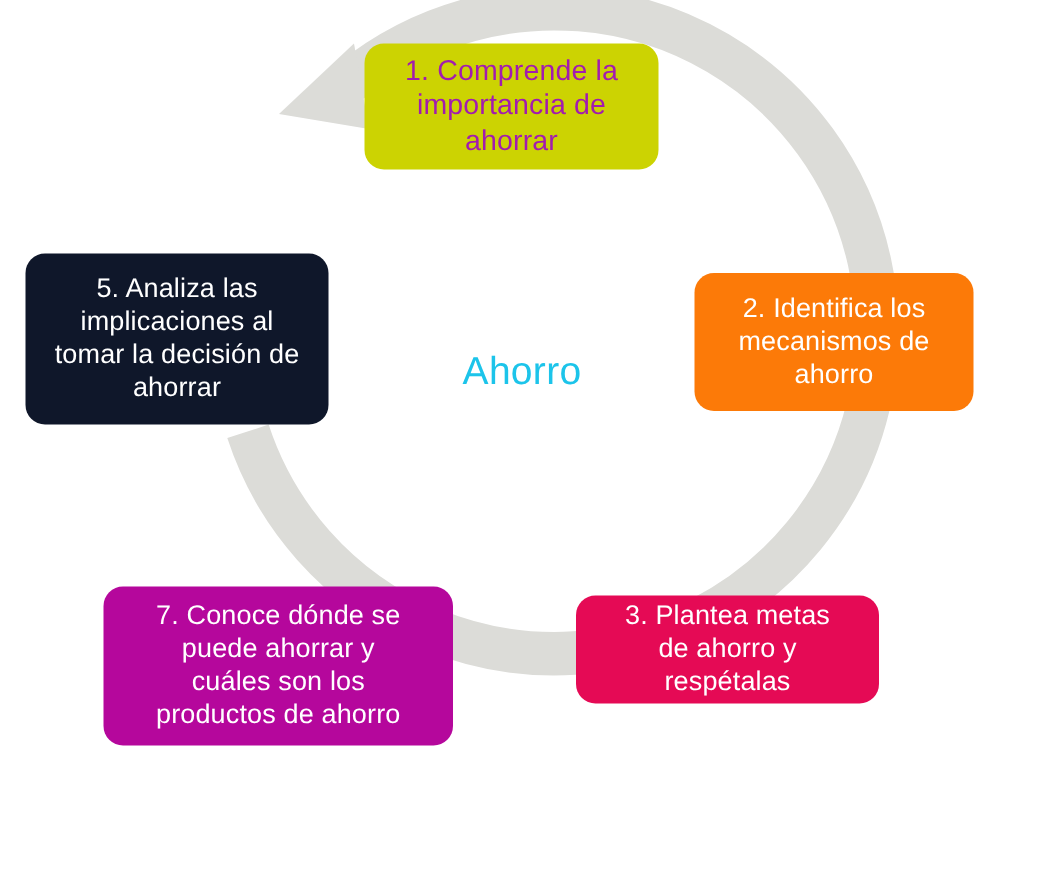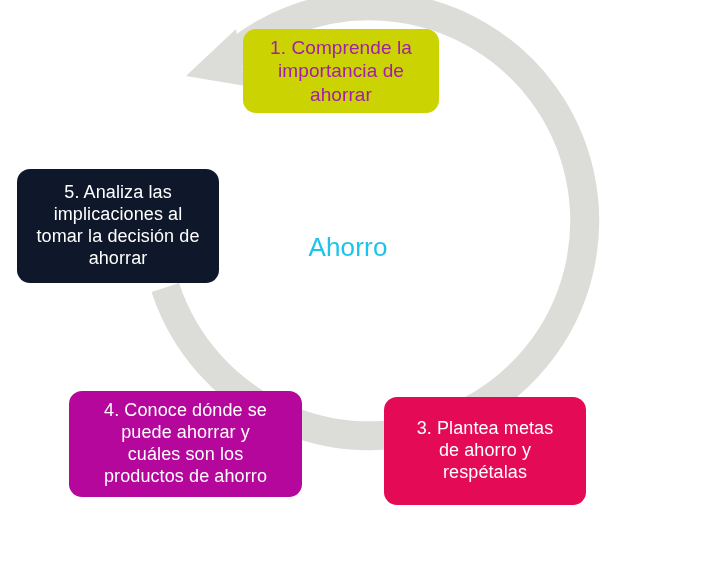--- a/index.html
+++ b/index.html
@@ -58,21 +58,21 @@
     width: 186px;
     height: 92px;
     background: #FC7A08;
     color: #ffffff;
     font-size: 18px;
   }
   #node3 {
     left: 384px;
     top: 397px;
     width: 202px;
-    height: 108px;
+    height: 72px;
     background: #E50A55;
     color: #ffffff;
     font-size: 18px;
   }
   #node4 {
     left: 69px;
     top: 391px;
     width: 233px;
     height: 106px;
     background: #B5079C;
@@ -113,29 +113,34 @@
 
     <polygon points="236,29 246,86 186,76" fill="#DCDCD8"></polygon>
   </svg>
 
   <div class="node" id="node1">
     <span class="node-text">1. Comprende la
 importancia de
 ahorrar</span>
   </div>
 
+  <div class="node" id="node2">
+    <span class="node-text">2. Identifica los
+mecanismos de
+ahorro</span>
+  </div>
 
   <div class="node" id="node3">
     <span class="node-text">3. Plantea metas
 de ahorro y
 respétalas</span>
   </div>
 
   <div class="node" id="node4">
-    <span class="node-text">4. Conoce dónde se
+    <span class="node-text">7. Conoce dónde se
 puede ahorrar y
 cuáles son los
 productos de ahorro</span>
   </div>
 
   <div class="node" id="node5">
     <span class="node-text">5. Analiza las
 implicaciones al
 tomar la decisión de
 ahorrar</span>

